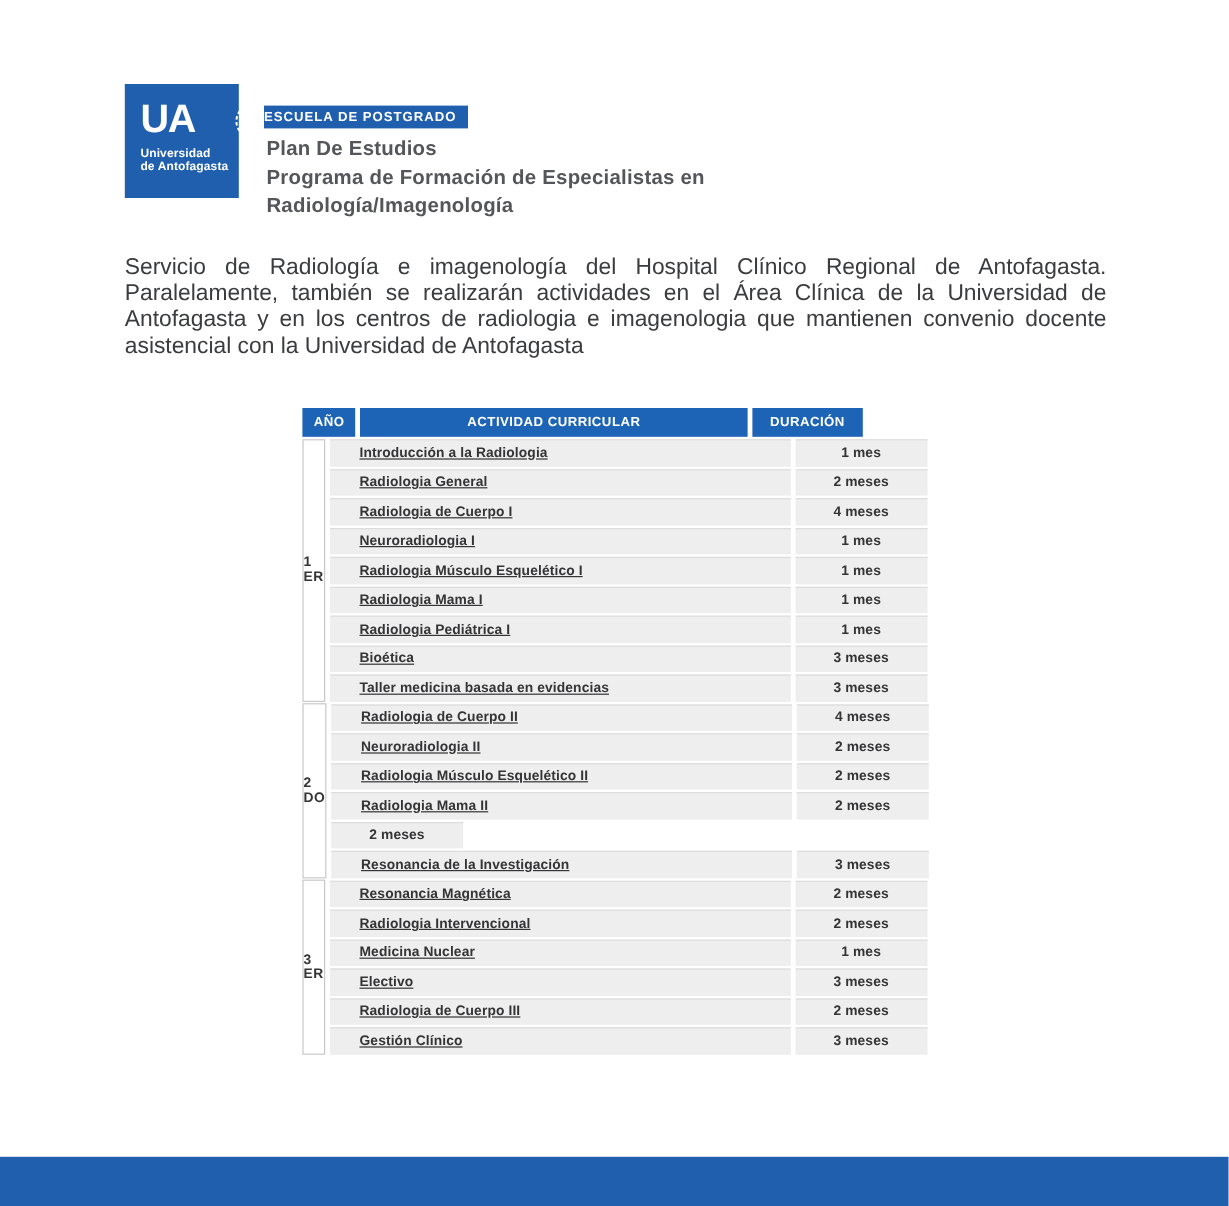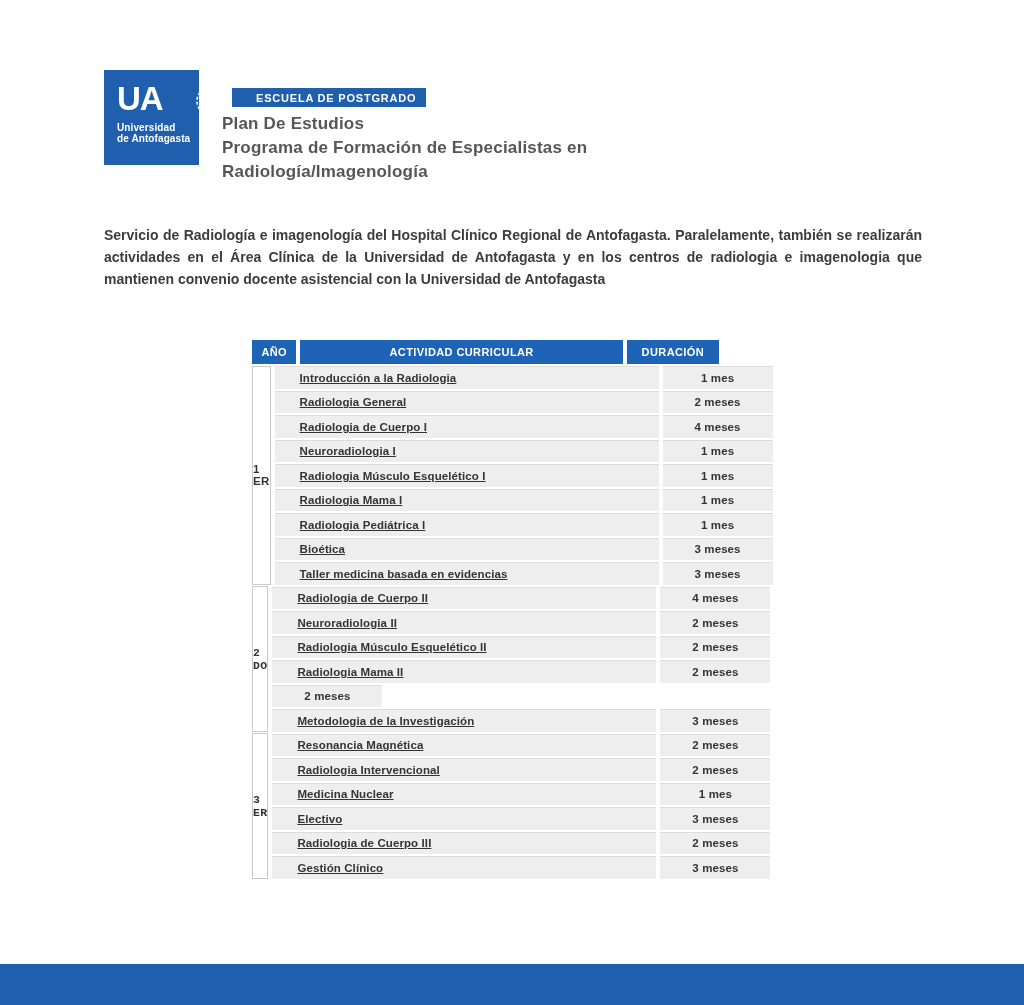--- a/index.html
+++ b/index.html
@@ -32,39 +32,39 @@
     padding:12px 0 0 13px;
   }
   .logo-row{display:flex;align-items:flex-start;gap:29px;}
   .logo-acronym{
     font-size:33px;font-weight:bold;letter-spacing:-1px;line-height:34px;
   }
   .logo-seal{margin-left:2px;margin-top:2px;}
   .logo-line{font-size:10px;font-weight:bold;line-height:11px;letter-spacing:0.1px;}
 
   .badge{
-    position:absolute;left:232px;top:88px;
+    position:absolute;left:220px;top:88px;
     background:var(--brand-blue);
     color:#fff;
     font-size:11px;font-weight:bold;letter-spacing:0.8px;
-    padding:4px 10px 3px 24px;
+    padding:4px 10px 3px 0;
   }
   .page-title{
     position:absolute;left:222px;top:112px;
     color:var(--title-gray);
     font-size:17px;font-weight:bold;letter-spacing:0.2px;
     line-height:24px;
   }
 
   
   .intro{
-    position:absolute;left:104px;top:224px;
+    position:absolute;left:104px;top:212px;
     width:818px;
     color:var(--body-gray);
-    font-size:14px;font-weight:700;
+    font-size:19px;font-weight:400;
     line-height:22px;
     text-align:justify;
   }
 
   
   .curriculum{
     position:absolute;left:236px;top:340px;
     width:483px;
     padding-left:16px;
   }
@@ -80,21 +80,21 @@
 
   .group{display:flex;}
   .year-cell{
     width:53px;margin-right:4px;margin-bottom:2px;
     background:#fff;
     border:1px solid var(--year-border);
     display:flex;align-items:center;justify-content:center;
     color:var(--cell-gray);
     font-size:11.5px;font-weight:bold;letter-spacing:0.3px;
   }
-  .group + .group .year-cell{margin-top:-1px;font-family:Liberation Mono, monospace;}
+  .group + .group .year-cell{margin-top:-1px;}
   .group-rows{display:flex;flex-direction:column;width:498px;}
   .row{display:flex;height:24.5px;}
   .cell{
     background:var(--row-bg);
     border-top:1px solid var(--row-edge);
     height:22.5px;
     display:flex;align-items:center;
     color:var(--cell-gray);
     font-size:11.5px;font-weight:bold;letter-spacing:0.1px;
   }
@@ -202,21 +202,21 @@
               <div class="cell cell-duration">2 meses</div>
             </div>
             <div class="row">
               <div class="cell cell-activity">Radiologia Mama II</div>
               <div class="cell cell-duration">2 meses</div>
             </div>
             <div class="row">
               <div class="cell cell-duration">2 meses</div>
             </div>
             <div class="row">
-              <div class="cell cell-activity">Metodologia de la Investigación</div>
+              <div class="cell cell-activity">Resonancia de la Investigación</div>
               <div class="cell cell-duration">3 meses</div>
             </div>
           </div>
         </div>
         <div class="group">
           <div class="year-cell">3 ER</div>
           <div class="group-rows">
             <div class="row">
               <div class="cell cell-activity">Resonancia Magnética</div>
               <div class="cell cell-duration">2 meses</div>

